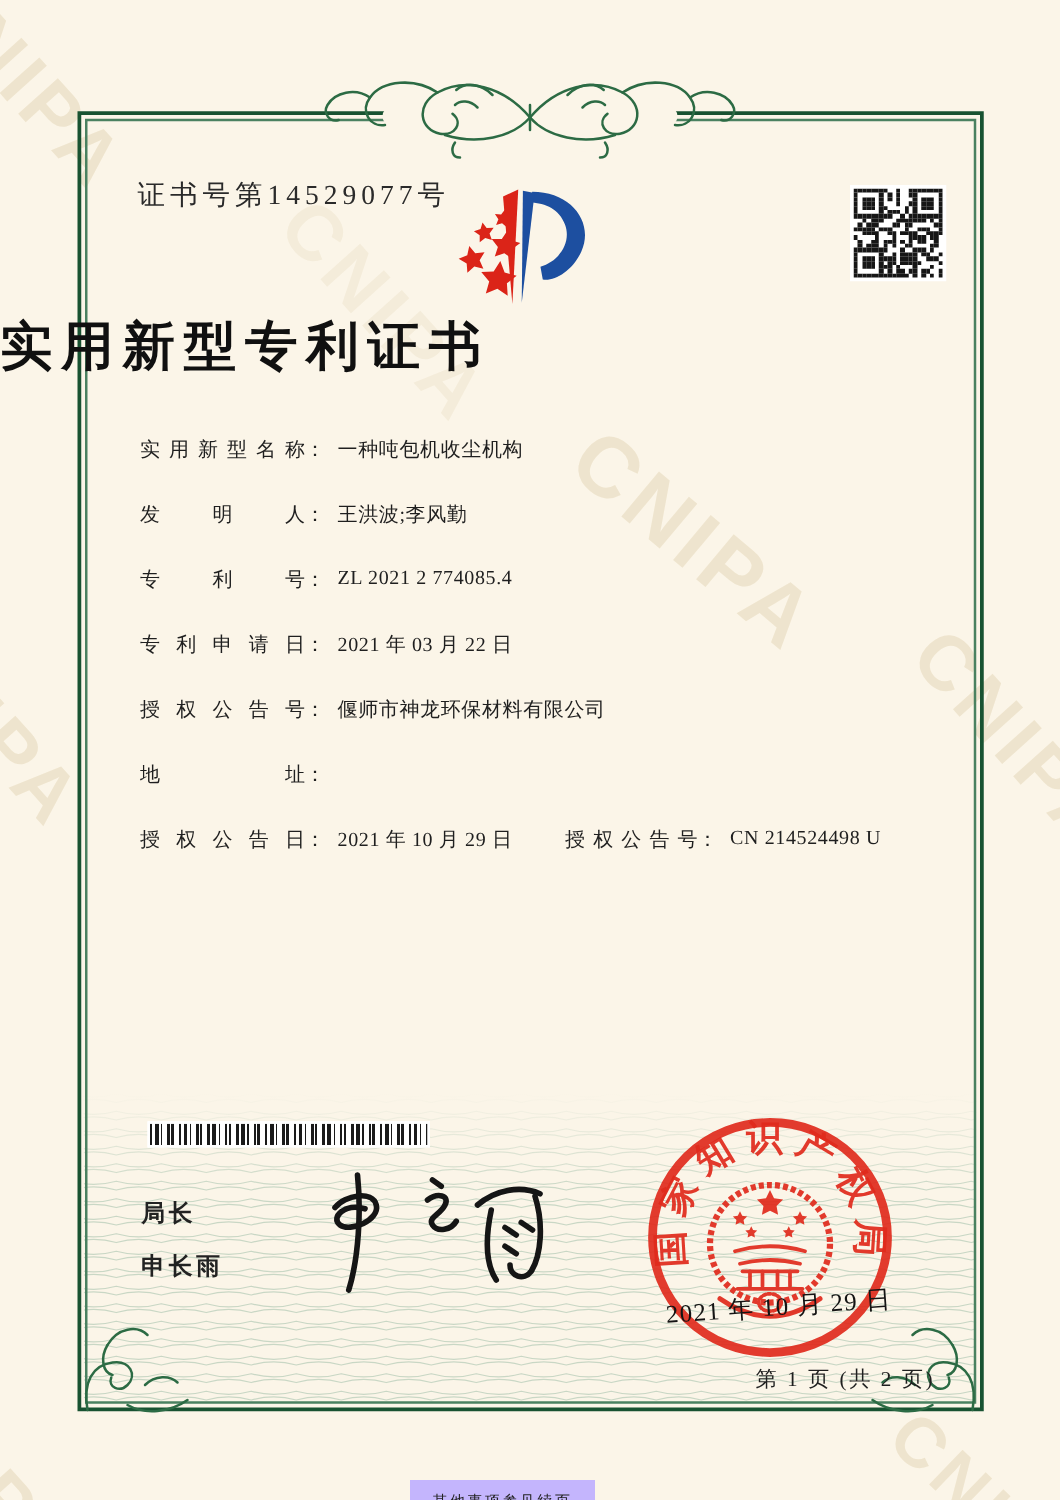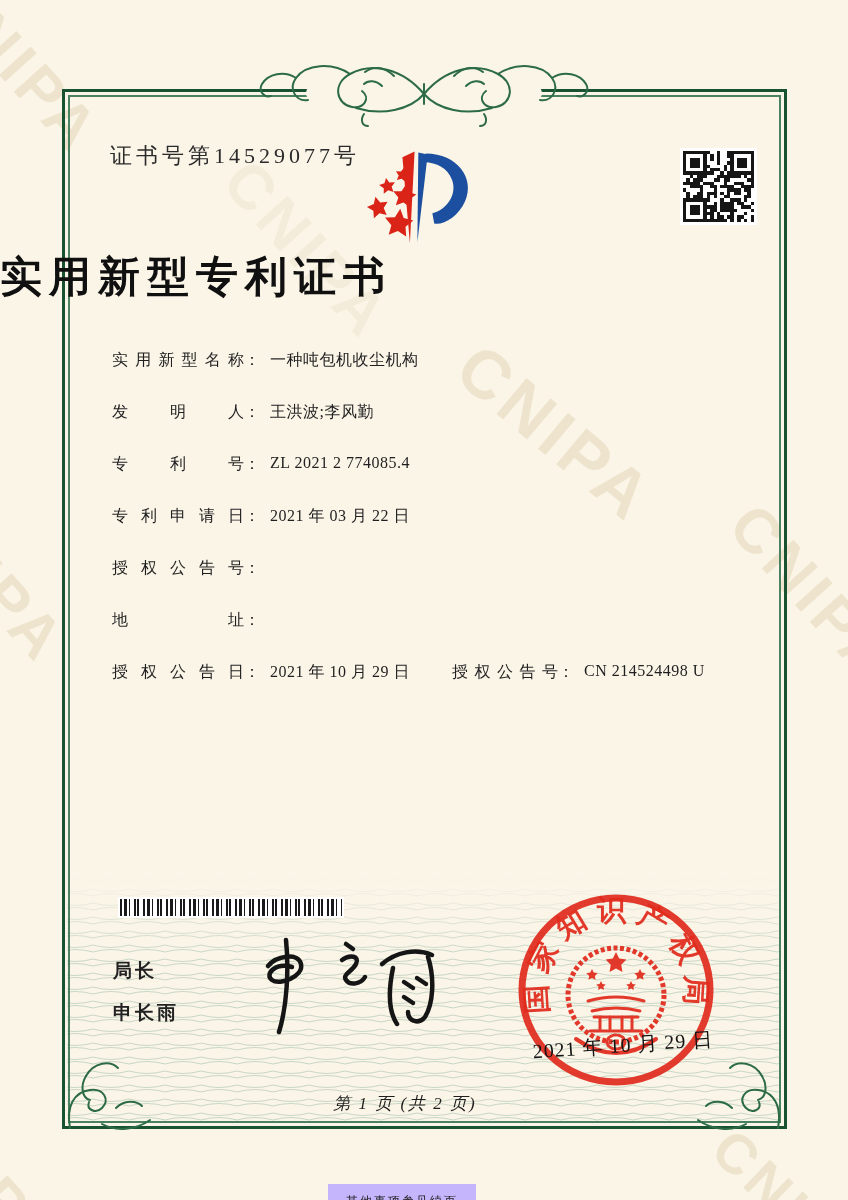--- a/index.html
+++ b/index.html
@@ -39,21 +39,21 @@
   .barcode{position:absolute;left:118px;top:897px;width:222px;height:17px;background-color:#fff;
     border:2px solid #fff;
     background-image:repeating-linear-gradient(90deg,#1a1a1a 0 2px,#fff 2px 4px,#1a1a1a 4px 7px,#fff 7px 9px,#1a1a1a 9px 10px,#fff 10px 14px,#1a1a1a 14px 16px,#fff 16px 17px,#1a1a1a 17px 19px,#fff 19px 23px);}
   .signoff{position:absolute;left:113px;top:958px;font-family:"Liberation Sans","DejaVu Sans",sans-serif;
     font-size:19px;font-weight:600;color:#222;}
   .signoff div{margin-bottom:16px;letter-spacing:3px;}
   .signature{position:absolute;left:246px;top:934px;}
   .seal{position:absolute;left:504px;top:891px;}
   .seal-date{position:absolute;left:518px;top:1032px;width:210px;text-align:center;
     font-size:20px;letter-spacing:1px;color:#141414;transform:rotate(-4deg);}
-  .page-info{position:absolute;left:62px;top:1092px;width:686px;text-align:center;font-size:17px;letter-spacing:2px;font-style:italic;}
+  .page-info{position:absolute;left:62px;top:1092px;width:686px;text-align:right;font-size:17px;letter-spacing:2px;}
   .note-box{position:absolute;left:328px;top:1184px;background:#c4b5fd;padding:9px 18px;
     font-size:12px;letter-spacing:2px;color:#222;}
   .orn-top{position:absolute;left:244px;top:56px;}
   .orn-bl{position:absolute;left:56px;top:1056px;}
   .orn-br{position:absolute;left:692px;top:1056px;}
 </style>
 </head>
 <body>
 
 <span class="wm" style="left:-28px;top:-40px;">CNIPA</span>
@@ -625,20 +625,21 @@
     <span class="fvalue">ZL 2021 2 774085.4</span>
   </div>
   <div class="frow">
     <span class="flabel">专利申请日</span>
       <span class="fcolon">：</span>
     <span class="fvalue">2021 年 03 月 22 日</span>
   </div>
   <div class="frow">
     <span class="flabel">授权公告号</span>
       <span class="fcolon">：</span>
+    <span class="fvalue">偃师市神龙环保材料有限公司</span>
   </div>
   <div class="frow">
     <span class="flabel">地址</span>
       <span class="fcolon">：</span>
   </div>
   <div class="frow">
     <span class="flabel">授权公告日</span>
       <span class="fcolon">：</span>
     <span class="fvalue">2021 年 10 月 29 日</span>
     <span class="grant-no">

